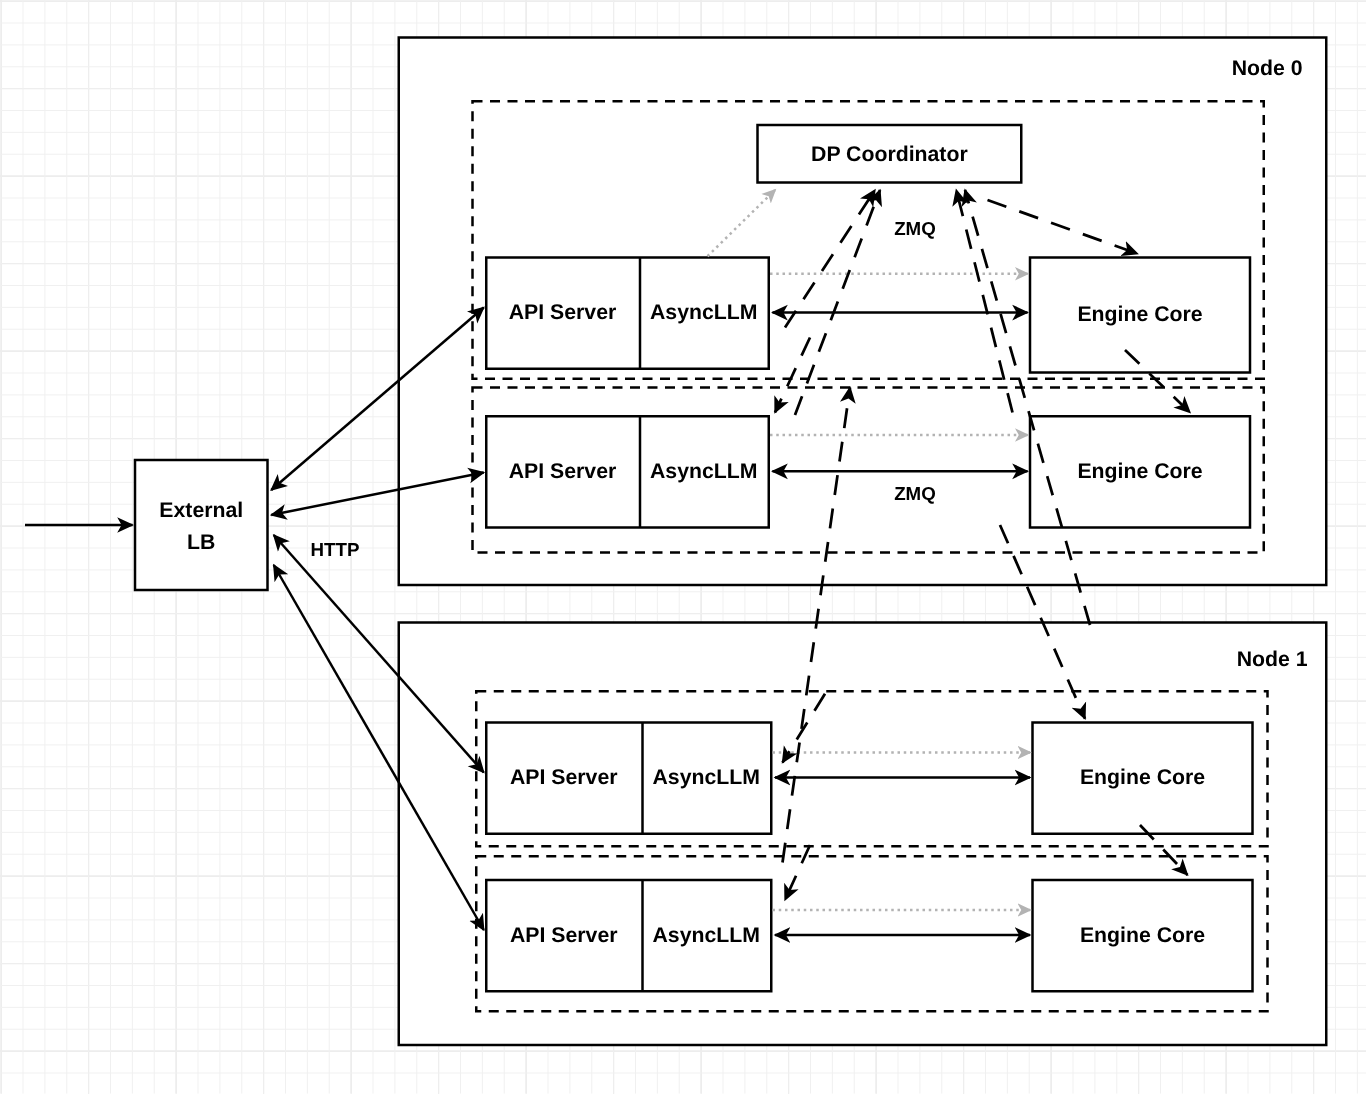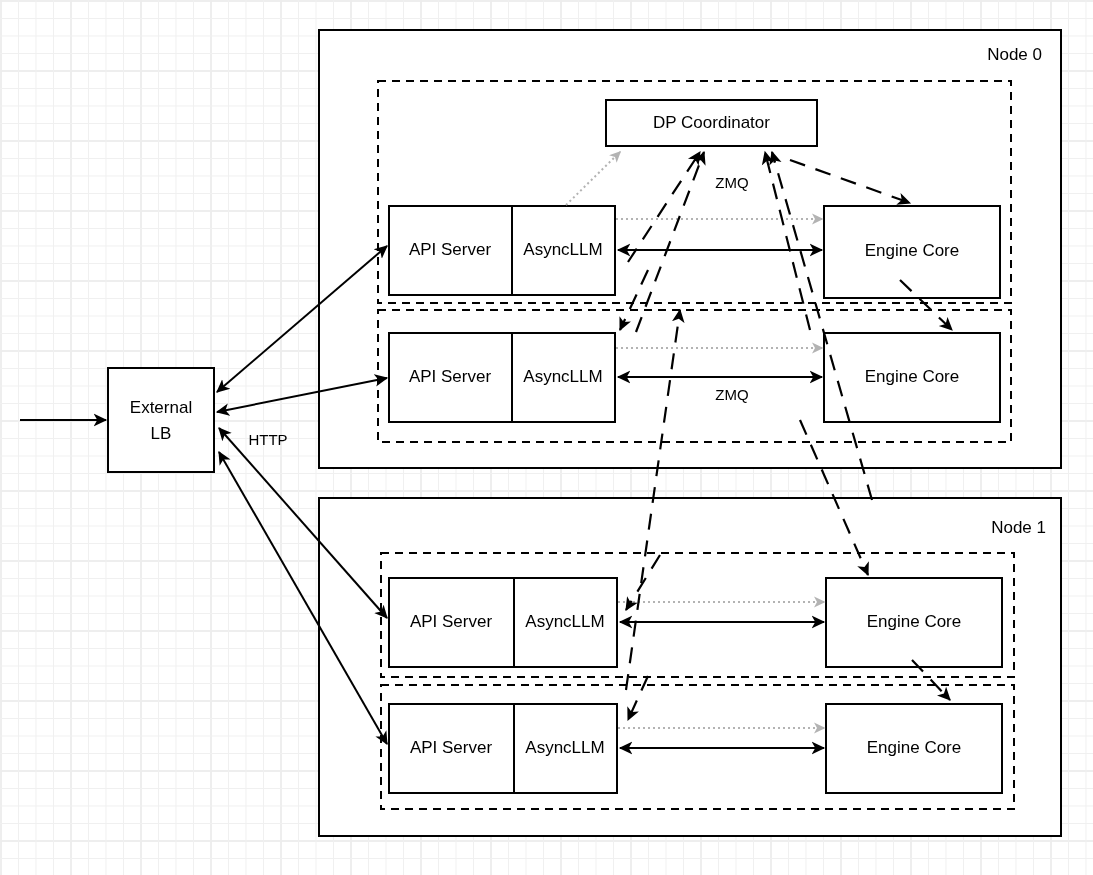--- a/index.html
+++ b/index.html
@@ -20,20 +20,21 @@
       linear-gradient(to right, #f0f0f0 1px, transparent 1px),
       linear-gradient(to bottom, #f0f0f0 1px, transparent 1px),
       linear-gradient(to right, #d9d9d9 1px, transparent 1px),
       linear-gradient(to bottom, #d9d9d9 1px, transparent 1px);
     background-size:
       17.5px 17.5px,
       17.5px 17.5px,
       70px 70px,
       70px 70px;
     background-position: 0.5px 0.5px, 0.5px 0.5px, 0.5px 0.5px, 0.5px 0.5px;
+    font-weight: bold;
   }
   #diagram {
     position: absolute;
     left: 0;
     top: 0;
     width: 1093px;
     height: 875px;
   }
   .node-frame {
     fill: #ffffff;

